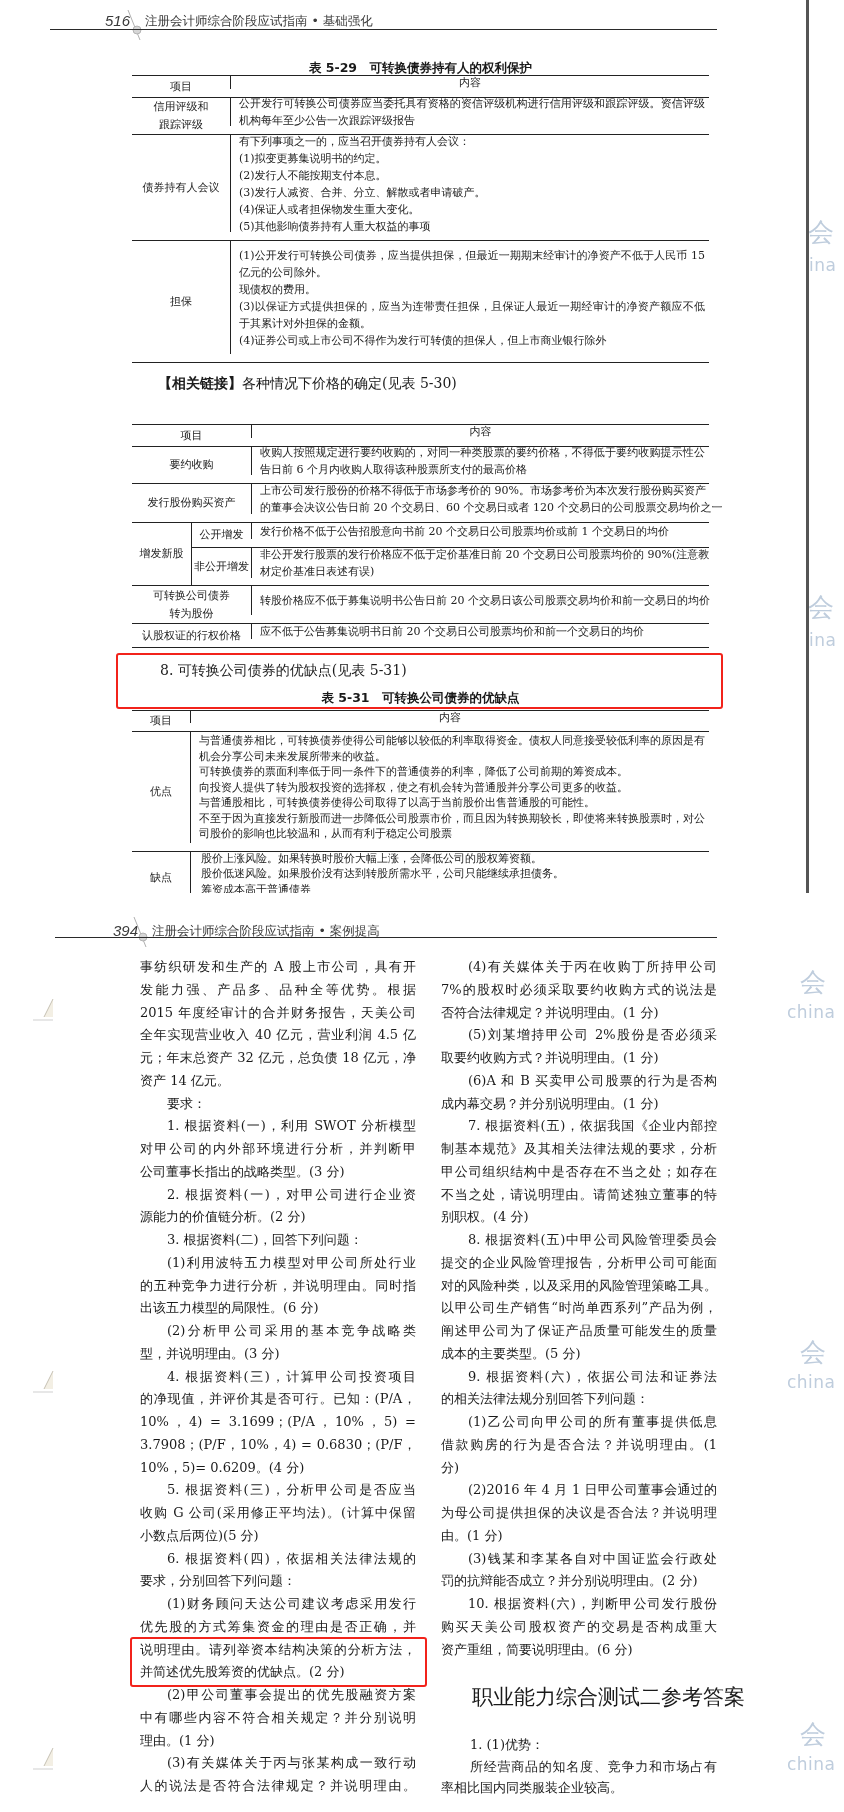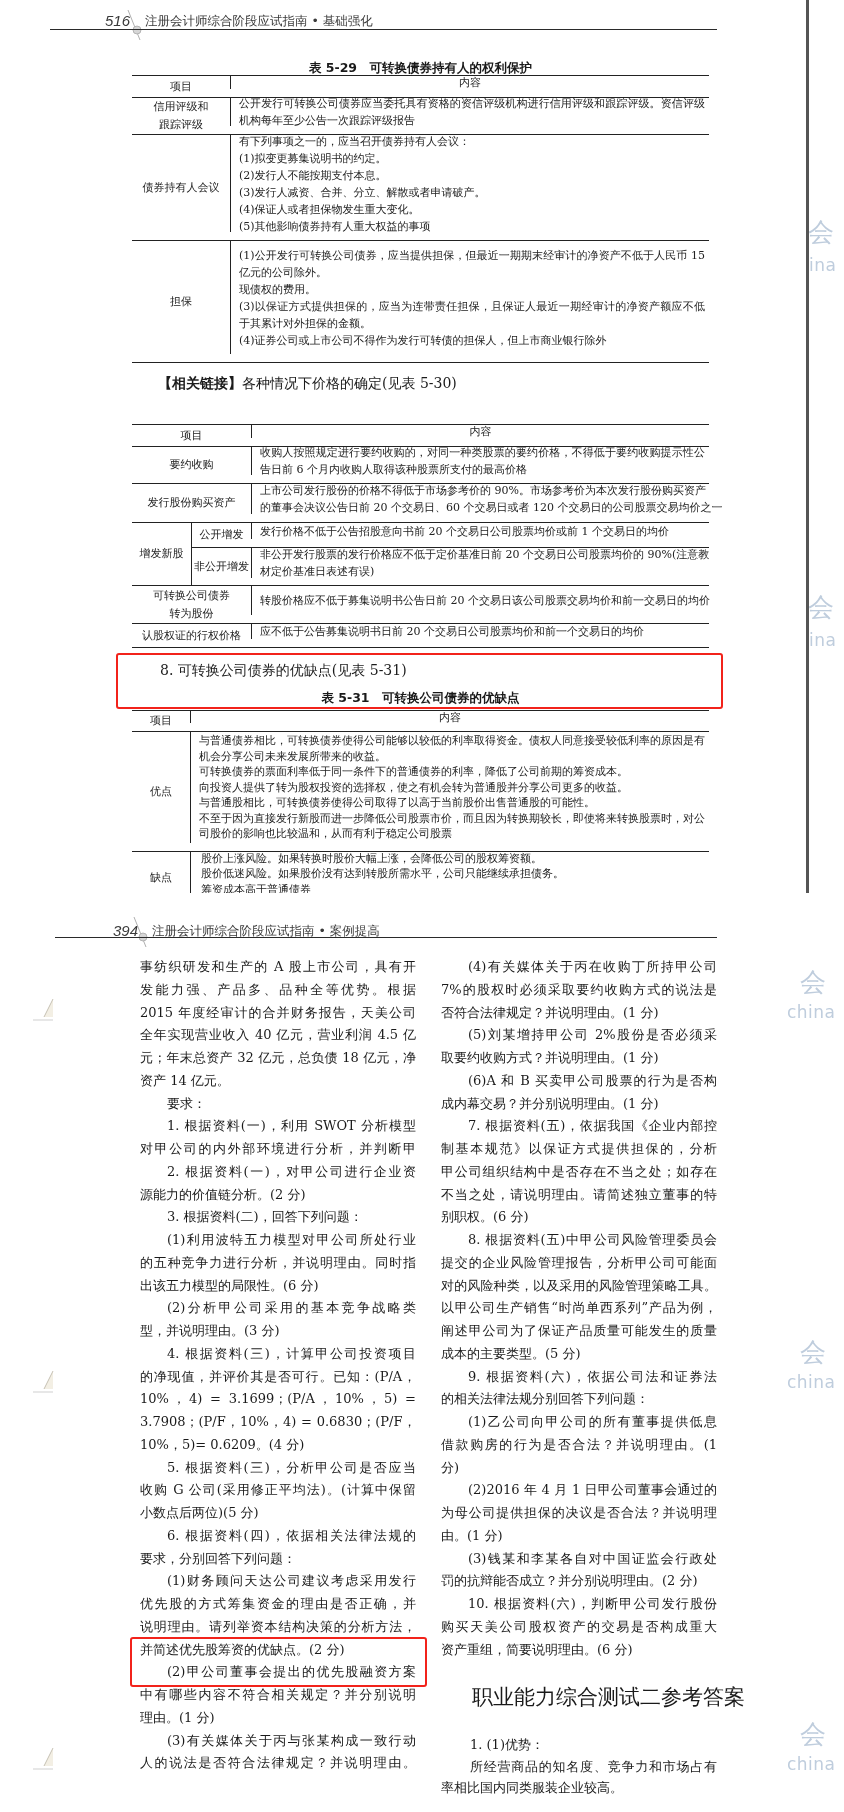--- a/index.html
+++ b/index.html
@@ -232,20 +232,21 @@
   <div class="col" style="left:140px;top:63px;">
     <div class="ln j">事纺织研发和生产的 A 股上市公司，具有开</div>
     <div class="ln j">发能力强、产品多、品种全等优势。根据</div>
     <div class="ln j">2015 年度经审计的合并财务报告，天美公司</div>
     <div class="ln j">全年实现营业收入 40 亿元，营业利润 4.5 亿</div>
     <div class="ln j">元；年末总资产 32 亿元，总负债 18 亿元，净</div>
     <div class="ln">资产 14 亿元。</div>
     <div class="ln ind">要求：</div>
     <div class="ln ind j">1. 根据资料(一)，利用 SWOT 分析模型</div>
     <div class="ln j">对甲公司的内外部环境进行分析，并判断甲</div>
+    <div class="ln">公司董事长指出的战略类型。(3 分)</div>
     <div class="ln ind j">2. 根据资料(一)，对甲公司进行企业资</div>
     <div class="ln">源能力的价值链分析。(2 分)</div>
     <div class="ln ind">3. 根据资料(二)，回答下列问题：</div>
     <div class="ln ind j">(1)利用波特五力模型对甲公司所处行业</div>
     <div class="ln j">的五种竞争力进行分析，并说明理由。同时指</div>
     <div class="ln">出该五力模型的局限性。(6 分)</div>
     <div class="ln ind j">(2)分析甲公司采用的基本竞争战略类</div>
     <div class="ln">型，并说明理由。(3 分)</div>
     <div class="ln ind j">4. 根据资料(三)，计算甲公司投资项目</div>
     <div class="ln j">的净现值，并评价其是否可行。已知：(P/A，</div>
@@ -272,24 +273,24 @@
 
   <div class="col" style="left:441px;top:63px;">
     <div class="ln ind j">(4)有关媒体关于丙在收购丁所持甲公司</div>
     <div class="ln j">7%的股权时必须采取要约收购方式的说法是</div>
     <div class="ln">否符合法律规定？并说明理由。(1 分)</div>
     <div class="ln ind j">(5)刘某增持甲公司 2%股份是否必须采</div>
     <div class="ln">取要约收购方式？并说明理由。(1 分)</div>
     <div class="ln ind j">(6)A 和 B 买卖甲公司股票的行为是否构</div>
     <div class="ln">成内幕交易？并分别说明理由。(1 分)</div>
     <div class="ln ind j">7. 根据资料(五)，依据我国《企业内部控</div>
-    <div class="ln j">制基本规范》以保证方式提供担保的，分析</div>
+    <div class="ln j">制基本规范》及其相关法律法规的要求，分析</div>
     <div class="ln j">甲公司组织结构中是否存在不当之处；如存在</div>
     <div class="ln j">不当之处，请说明理由。请简述独立董事的特</div>
-    <div class="ln">别职权。(6 分)</div>
+    <div class="ln">别职权。(4 分)</div>
     <div class="ln ind j">8. 根据资料(五)中甲公司风险管理委员会</div>
     <div class="ln j">提交的企业风险管理报告，分析甲公司可能面</div>
     <div class="ln j">对的风险种类，以及采用的风险管理策略工具。</div>
     <div class="ln j">以甲公司生产销售“时尚单西系列”产品为例，</div>
     <div class="ln j">阐述甲公司为了保证产品质量可能发生的质量</div>
     <div class="ln">成本的主要类型。(5 分)</div>
     <div class="ln ind j">9. 根据资料(六)，依据公司法和证券法</div>
     <div class="ln">的相关法律法规分别回答下列问题：</div>
     <div class="ln ind j">(1)乙公司向甲公司的所有董事提供低息</div>
     <div class="ln j">借款购房的行为是否合法？并说明理由。(1</div>

